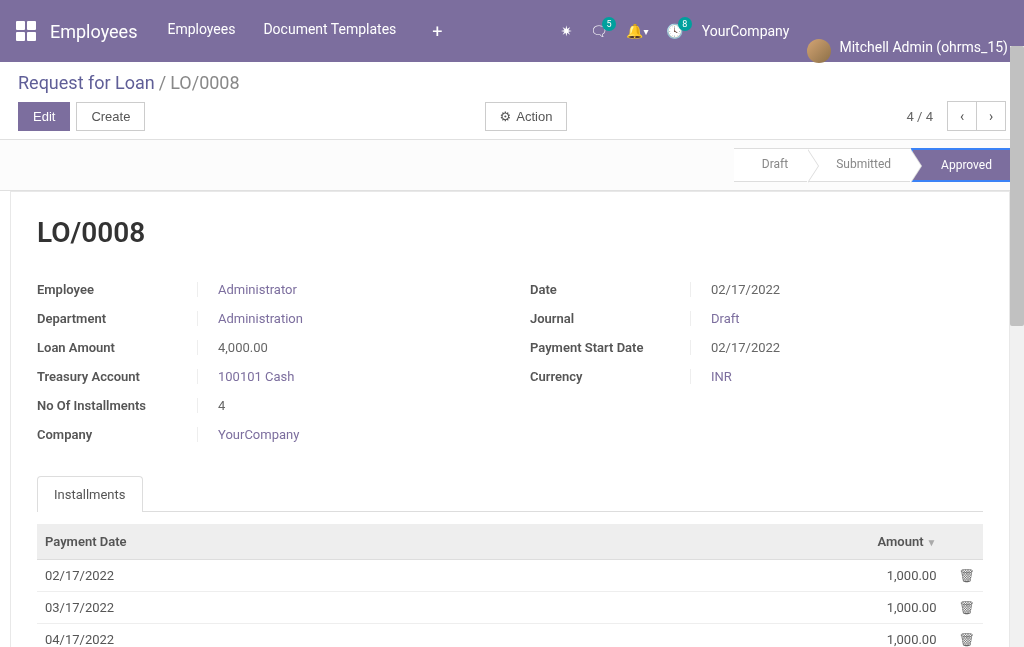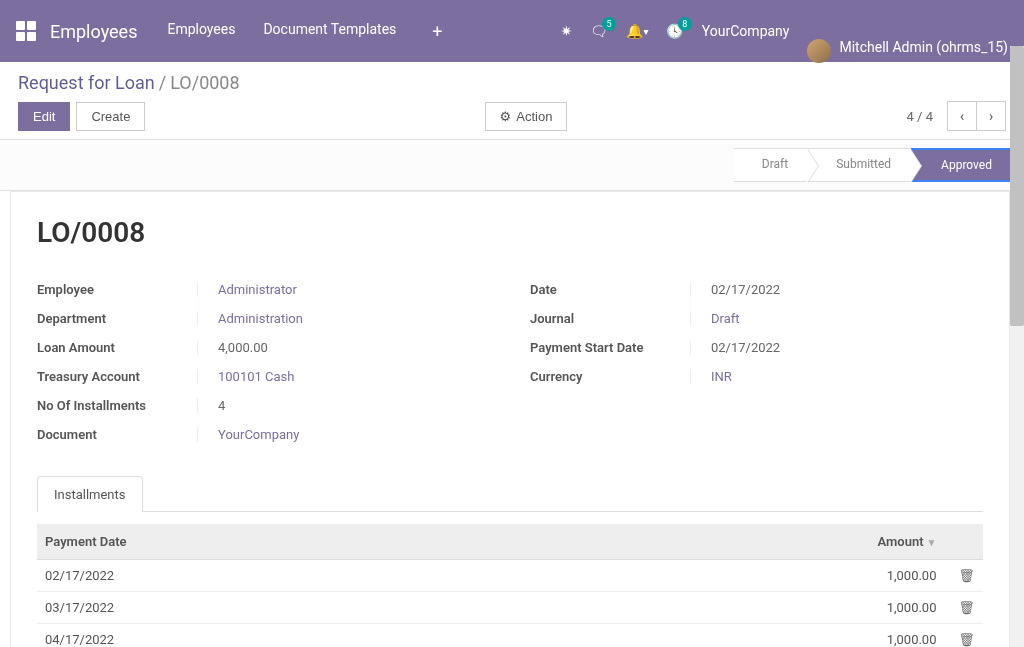--- a/index.html
+++ b/index.html
@@ -150,21 +150,21 @@
         </div>
       <div class="form-field">
           <div class="form-label">Treasury Account</div>
           <div class="form-value link col-sep">100101 Cash</div>
         </div>
       <div class="form-field">
           <div class="form-label">No Of Installments</div>
           <div class="form-value col-sep">4</div>
         </div>
       <div class="form-field">
-          <div class="form-label">Document</div>
+          <div class="form-label">Company</div>
           <div class="form-value link col-sep">YourCompany</div>
         </div>
     </div>
     <div>
       <div class="form-field">
           <div class="form-label">Date</div>
           <div class="form-value col-sep">02/17/2022</div>
         </div>
       <div class="form-field">
           <div class="form-label">Journal</div>

